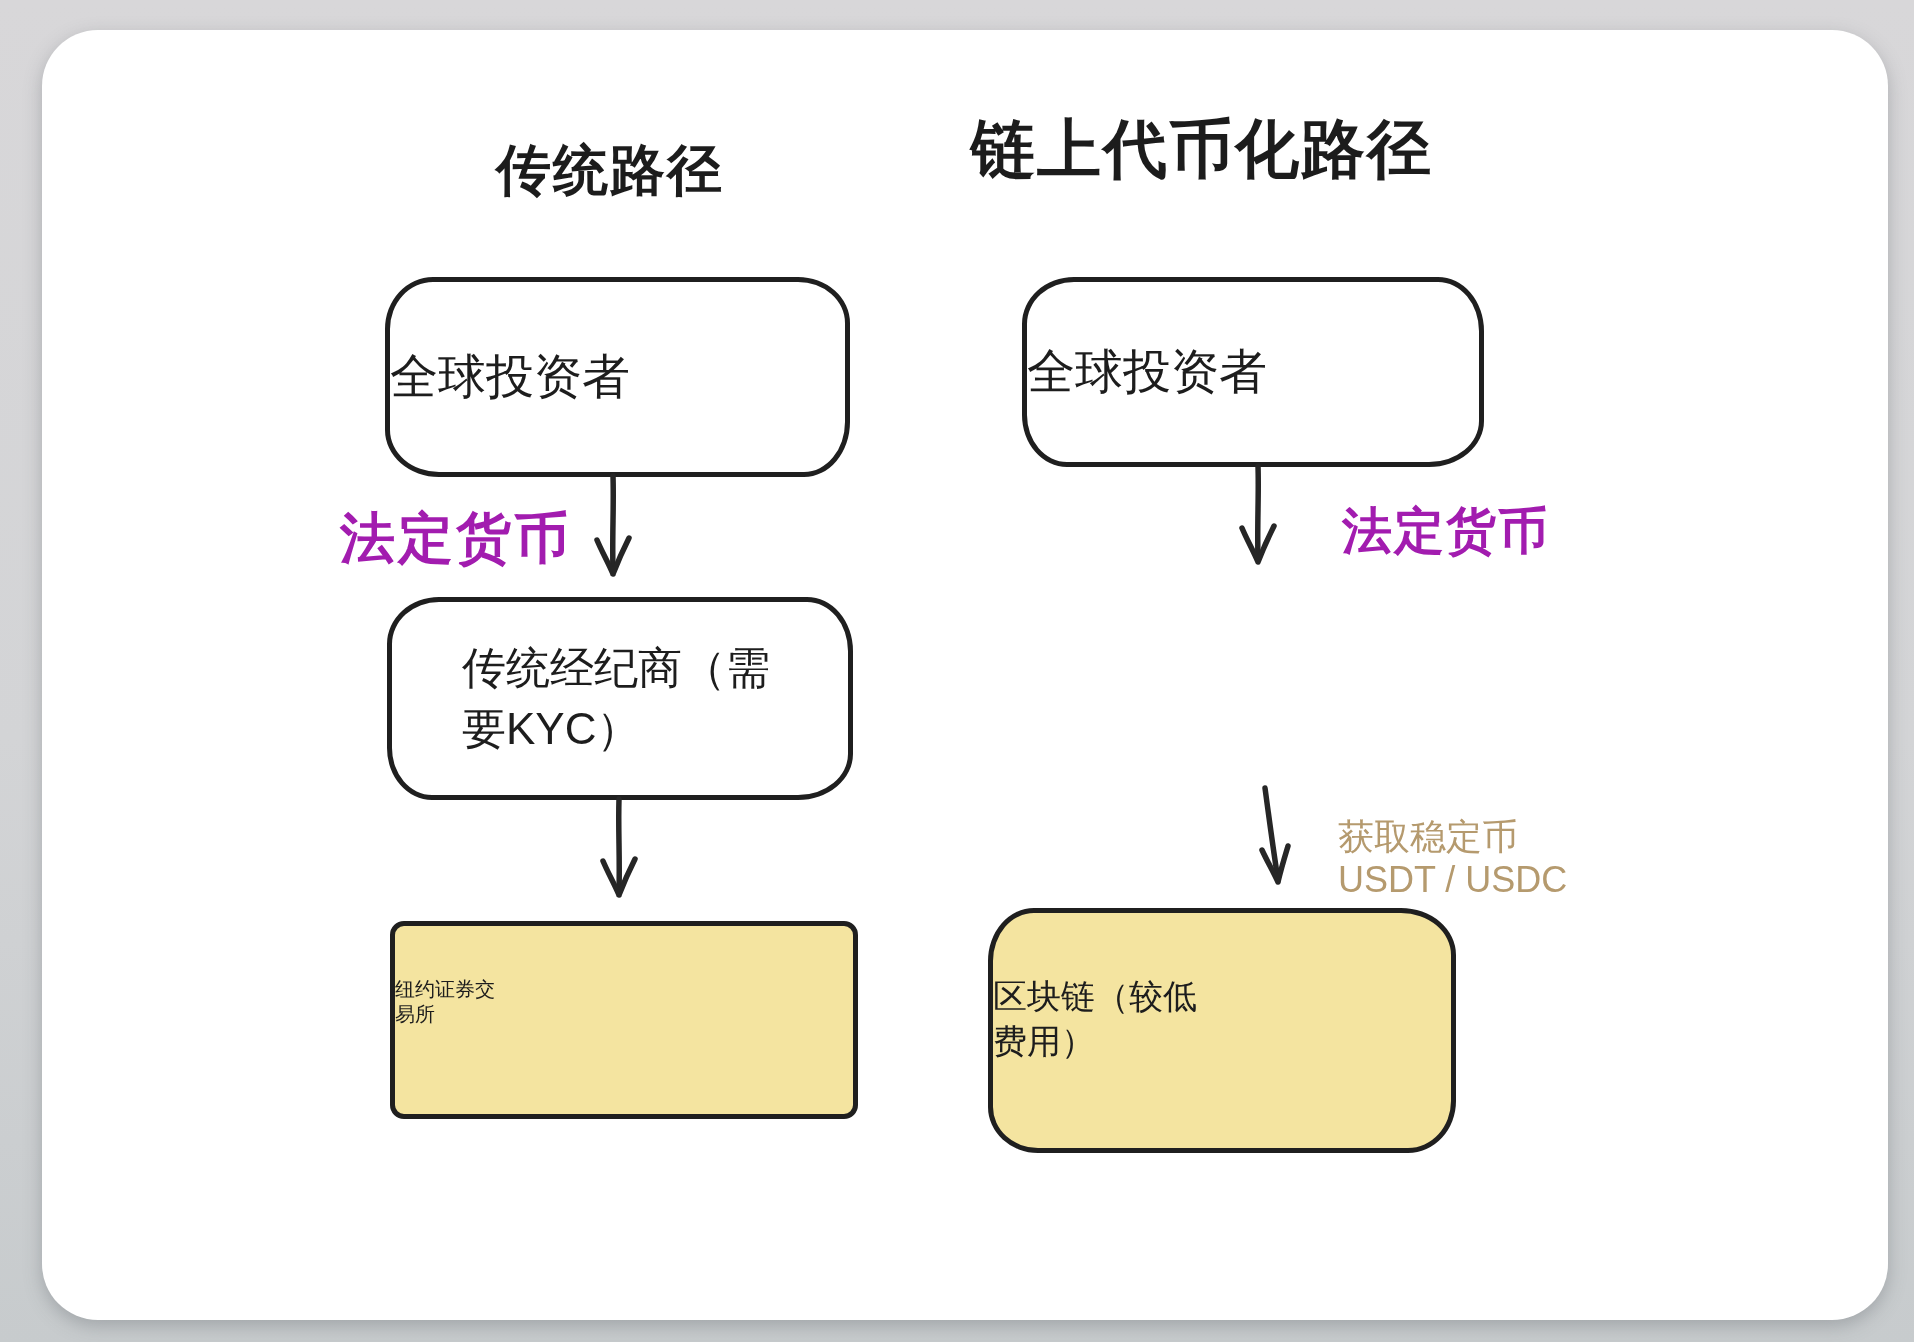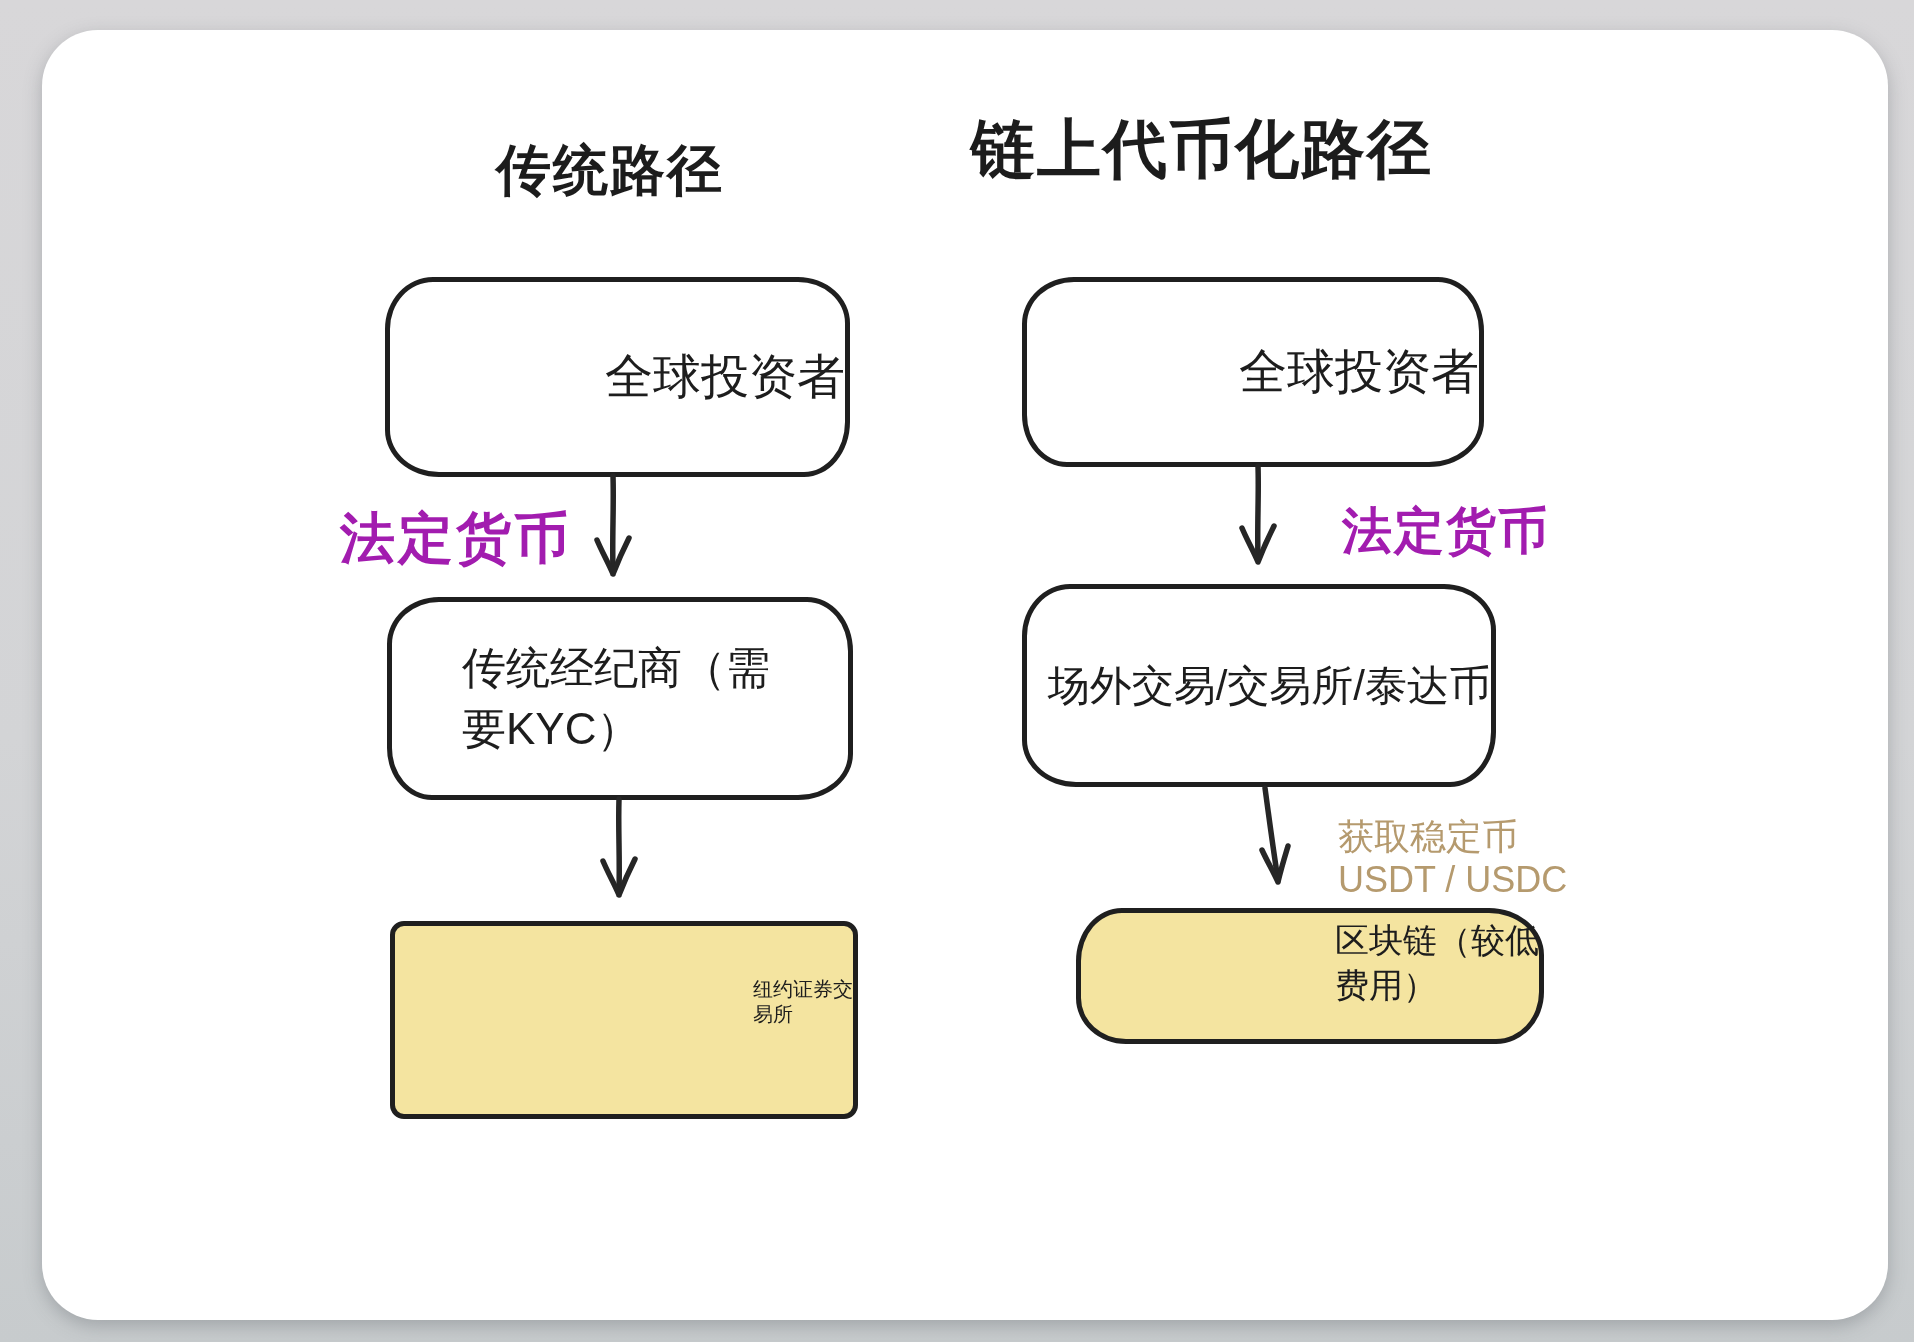--- a/index.html
+++ b/index.html
@@ -18,36 +18,36 @@
   .abs{position:absolute;}
   .title{
     color:#1c1c1c;text-align:center;letter-spacing:2px;
   }
   .title-left{left:408px;top:134px;width:404px;font-size:55px;font-weight:600;}
   .title-right{left:952px;top:106px;width:500px;font-size:64px;font-weight:800;}
   .box{
     position:absolute;
     background:#ffffff;
     border:5px solid #1f1f1f;
-    display:flex;align-items:center;justify-content:flex-end;
+    display:flex;align-items:center;justify-content:flex-start;
     color:#1d1d1d;
     box-sizing:border-box;
   }
   .r1{border-radius:48px 52px 46px 54px / 52px 46px 55px 47px;}
   .r2{border-radius:52px 46px 55px 45px / 47px 54px 46px 52px;}
   .r3{border-radius:46px 55px 48px 50px / 53px 47px 52px 46px;}
   .yellow{background:#f4e4a0;}
   .box-l1{left:385px;top:277px;width:465px;height:200px;font-size:48px;}
   .box-l2{left:387px;top:597px;width:466px;height:203px;font-size:44px;justify-content:flex-start;}
   .box-l2 .lines{padding-left:70px;line-height:1.38;}
   .box-l3{left:390px;top:921px;width:468px;height:198px;border-radius:14px;}
   .box-l3 .lines{font-size:20px;line-height:1.25;transform:translateY(-18px);}
   .box-r1{left:1022px;top:277px;width:462px;height:190px;font-size:48px;}
   .box-r2{left:1022px;top:584px;width:474px;height:203px;font-size:42px;}
-  .box-r3{left:1076px;top:908px;width:468px;height:136px;font-family:Liberation Serif, serif;}
+  .box-r3{left:988px;top:908px;width:468px;height:245px;}
   .box-r3 .lines{font-size:34px;line-height:1.32;transform:translateY(-12px);}
   .lines{display:inline-block;text-align:left;}
   .gold-label{color:#a21caf;font-weight:600;}
   .fiat-left{left:340px;top:502px;font-size:55px;letter-spacing:3px;}
   .fiat-right{left:1342px;top:498px;font-size:50px;letter-spacing:2px;}
   .tan-label{color:#b59a6e;font-weight:500;}
   .stable-label{left:1338px;top:815px;font-size:36px;line-height:1.2;}
   .footer-label{left:722px;top:1150px;font-size:38px;line-height:1.24;font-weight:600;}
   .footer-label .ind{display:block;margin-left:80px;}
   svg.arrow{position:absolute;overflow:visible;}
@@ -77,23 +77,20 @@
     <span class="lines">
       <span style="display:block">纽约证券交</span>
       <span style="display:block">易所</span>
     </span>
   </div>
 
   <div class="box r2 box-r1">
     <span>全球投资者</span>
   </div>
 
-  <div class="box r1 box-r2">
-    <span>场外交易/交易所/泰达币</span>
-  </div>
 
   <div class="box r3 box-r3 yellow">
     <span class="lines">
       <span style="display:block">区块链（较低</span>
       <span style="display:block">费用）</span>
     </span>
   </div>
 
   <svg class="arrow" style="left:588px;top:474px;" width="50" height="128" viewBox="0 0 50 128">
     <path d="M25,2 C26,32 24,62 25,98"></path>

